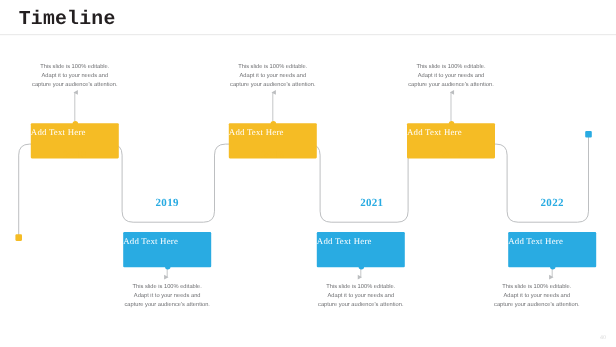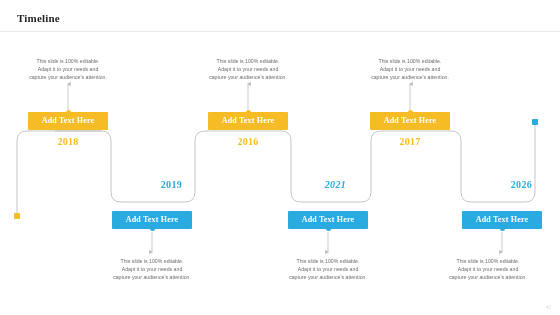--- a/index.html
+++ b/index.html
@@ -16,23 +16,23 @@
     height: 315px;
     background: #ffffff;
     overflow: hidden;
   }
 
   
   #page-title {
     position: absolute;
     left: 17px;
     top: 8px;
-    font-family: Liberation Serif, serif;
+    font-family: Liberation Mono, monospace;
     font-weight: bold;
-    font-size: 11px;
+    font-size: 18px;
     color: #231f20;
     letter-spacing: 0.2px;
     line-height: 20px;
   }
   #header-divider {
     position: absolute;
     left: 0px;
     top: 31px;
     width: 560px;
     height: 1px;
@@ -45,25 +45,25 @@
     left: 0;
     top: 0;
     width: 560px;
     height: 315px;
   }
 
   
   .milestone-box {
     position: absolute;
     width: 80px;
-    height: 18px;
+    height: 32px;
     line-height: 18px;
-    text-align: center;
+    text-align: left;
     font-family: "Liberation Serif", serif;
-    font-weight: bold;
+    font-weight: normal;
     font-size: 8px;
     color: #ffffff;
     letter-spacing: 0.2px;
     border-radius: 1px;
     white-space: nowrap;
   }
   .milestone-box.top {
     background: #f5bc25;
   }
   .milestone-box.bottom {
@@ -97,21 +97,20 @@
     font-weight: bold;
     font-size: 10px;
     letter-spacing: 0.3px;
   }
   .year-label.top {
     color: #f5bc25;
     font-family: Liberation Serif, serif;
   }
   .year-label.bottom {
     color: #29abe2;
-    text-align: right;
   }
 
   
   .desc {
     position: absolute;
     width: 126px;
     text-align: center;
     font-family: "Liberation Sans", sans-serif;
     font-size: 5.2px;
     line-height: 8px;
@@ -218,21 +217,21 @@
     <span>This slide is 100% editable.</span>
     <span>Adapt it to your needs and</span>
     <span>capture your audience's attention.</span>
   </div>
   <div class="milestone-box top" style="left:208px; top:112px;">
     <span class="box-nub"></span>
     <span>Add Text Here</span>
   </div>
   <div class="year-label top" style="left:218px; top:136px;">2016</div>
 
-  <div class="year-label bottom" style="left:286px; top:179px;font-style:italic;">2021</div>
+  <div class="year-label bottom" style="left:308px; top:179px;">2021</div>
   <div class="milestone-box bottom" style="left:288px; top:211px;">
     <span class="box-nub"></span>
     <span>Add Text Here</span>
   </div>
   <div class="desc" style="left:265px; top:257px;">
     <span>This slide is 100% editable.</span>
     <span>Adapt it to your needs and</span>
     <span>capture your audience's attention.</span>
   </div>
 
@@ -240,21 +239,21 @@
     <span>This slide is 100% editable.</span>
     <span>Adapt it to your needs and</span>
     <span>capture your audience's attention.</span>
   </div>
   <div class="milestone-box top" style="left:370px; top:112px;">
     <span class="box-nub"></span>
     <span>Add Text Here</span>
   </div>
   <div class="year-label top" style="left:380px; top:136px;">2017</div>
 
-  <div class="year-label bottom" style="left:472px; top:179px;">2026</div>
+  <div class="year-label bottom" style="left:472px; top:179px;">2022</div>
   <div class="milestone-box bottom" style="left:462px; top:211px;">
     <span class="box-nub"></span>
     <span>Add Text Here</span>
   </div>
   <div class="desc" style="left:425px; top:257px;">
     <span>This slide is 100% editable.</span>
     <span>Adapt it to your needs and</span>
     <span>capture your audience's attention.</span>
   </div>
 

